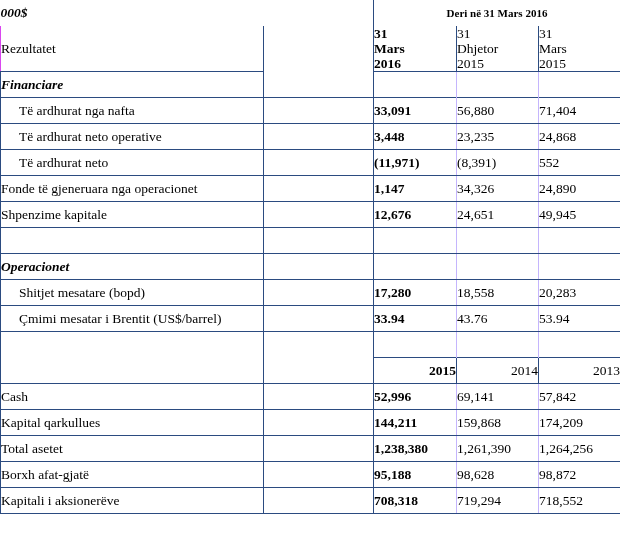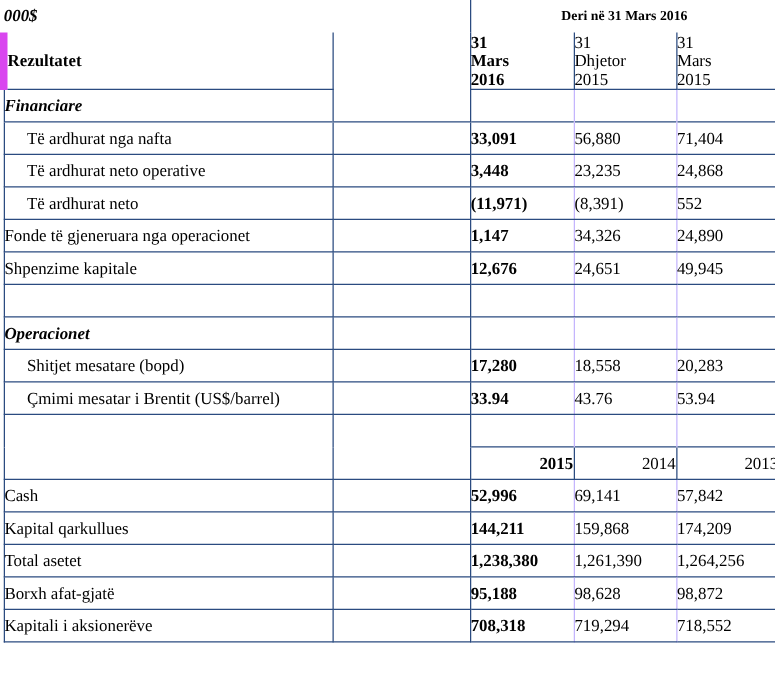--- a/index.html
+++ b/index.html
@@ -77,23 +77,23 @@
   .colhdr {
     padding-right: 9px;
     line-height: 15px;
     vertical-align: bottom;
     padding-bottom: 3px;
     border-right: 1px solid #2b4b80;
   }
   .colhdr.first { border-left: 1px solid #2b4b80; }
   .colhdr.b { font-weight: bold; }
   .rezultatet {
-    font-weight: bold;
-    padding-left: 8px;
-    border-left: 6px solid #d946ef;
+    font-weight: normal;
+    padding-left: 8px;
+    border-left: 1px solid #d946ef;
     border-right: 1px solid #2b4b80;
     vertical-align: middle;
     margin-left: 29px;
   }
   .tall { height: 52px; }
   .blank { height: 26px; }
   .sec-title {
     font-style: italic;
     font-weight: bold;
     padding-left: 8px;

